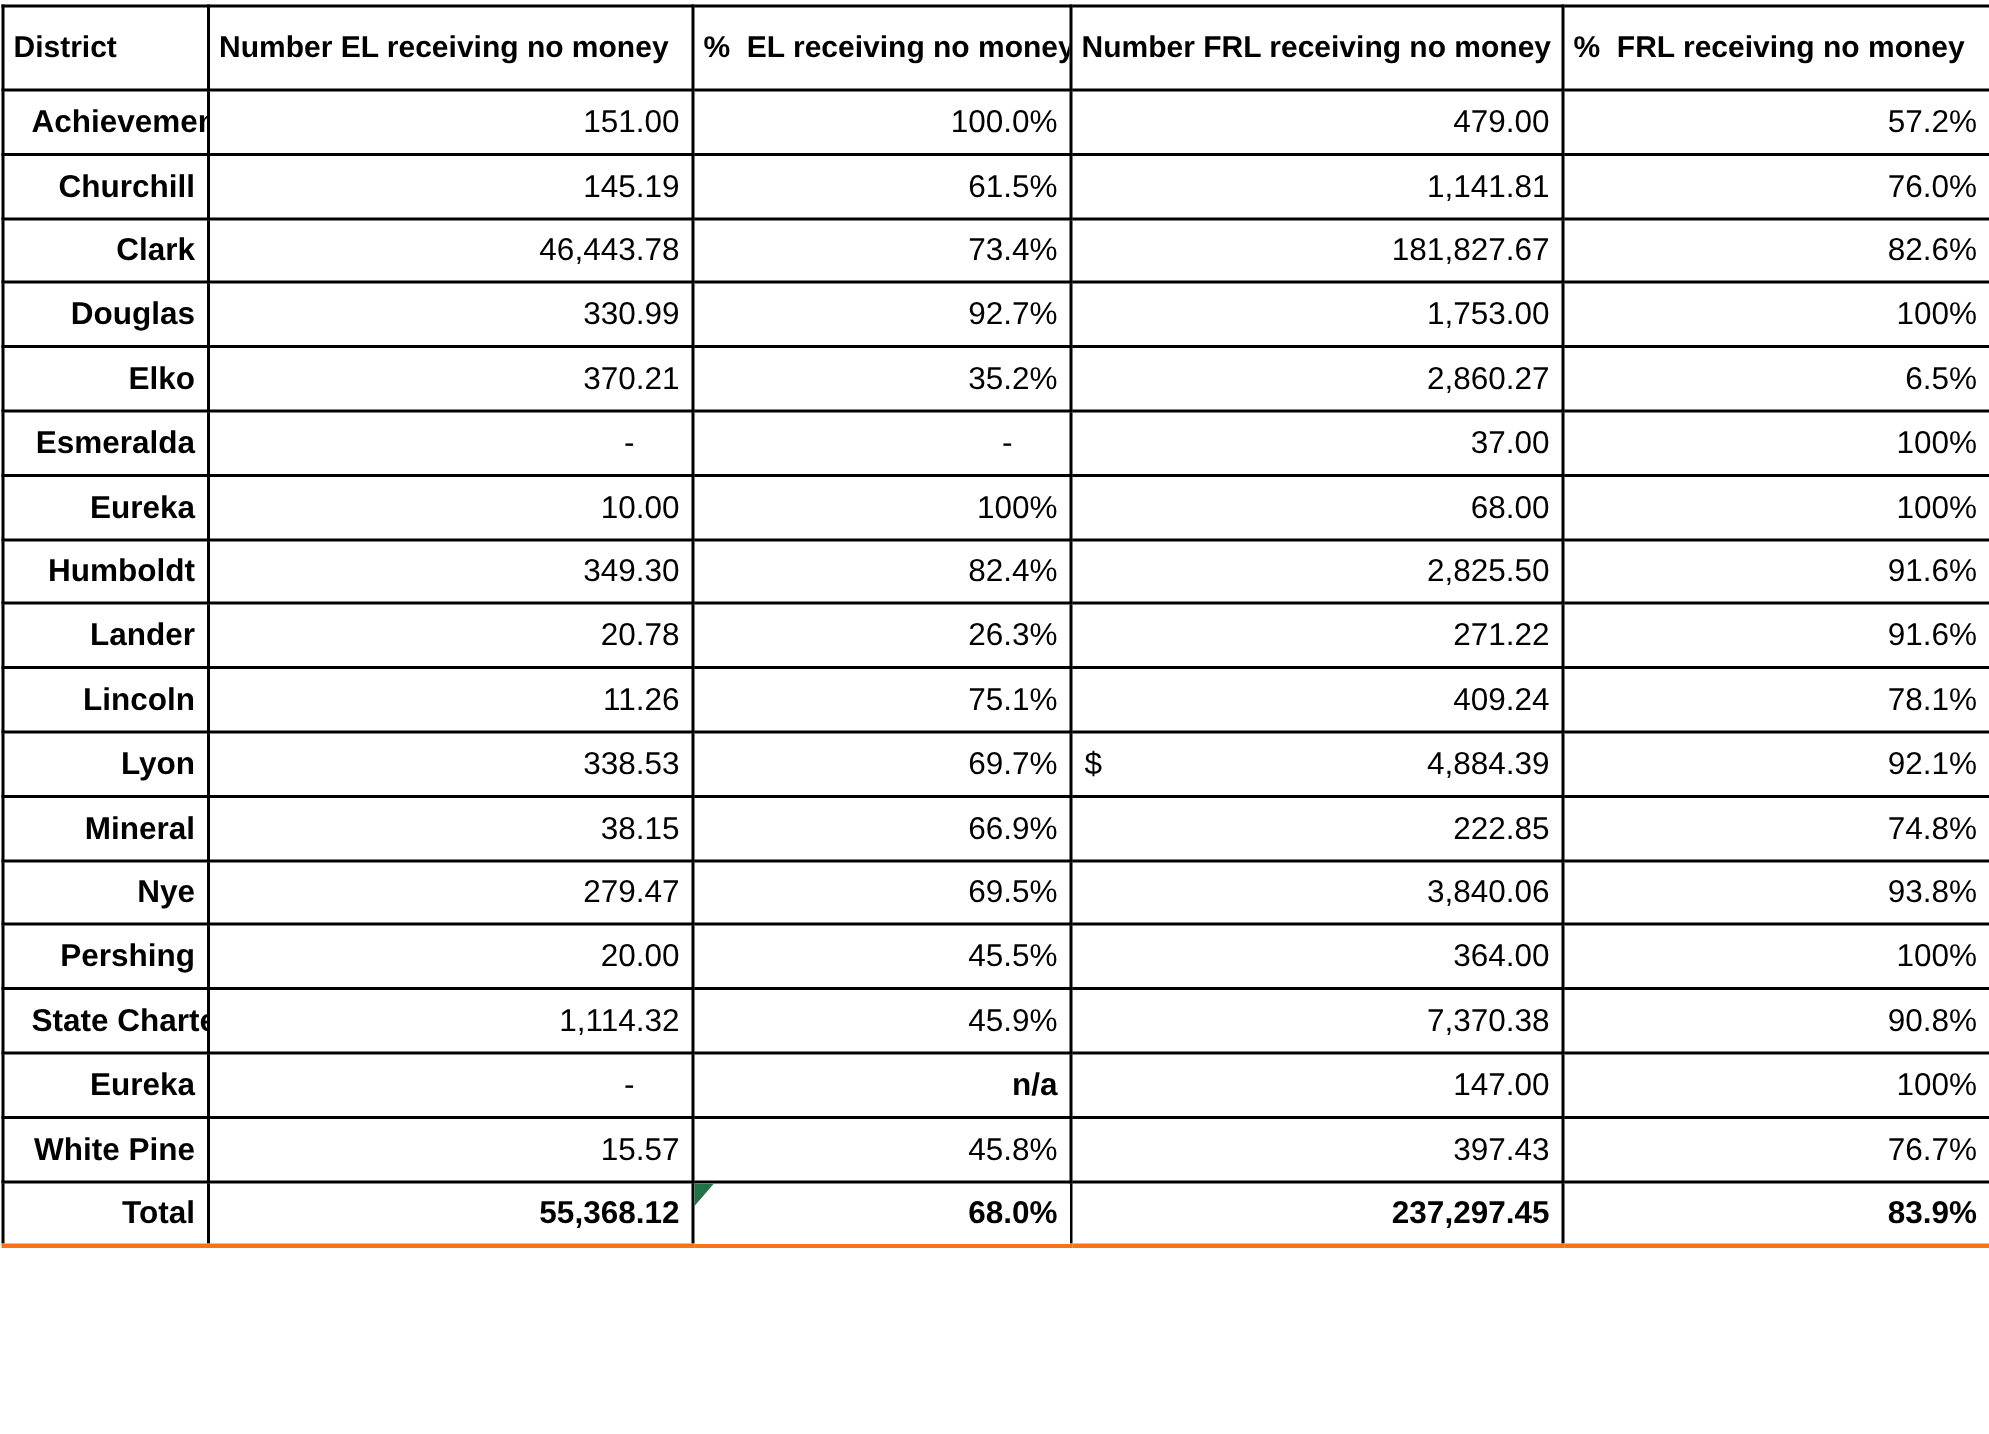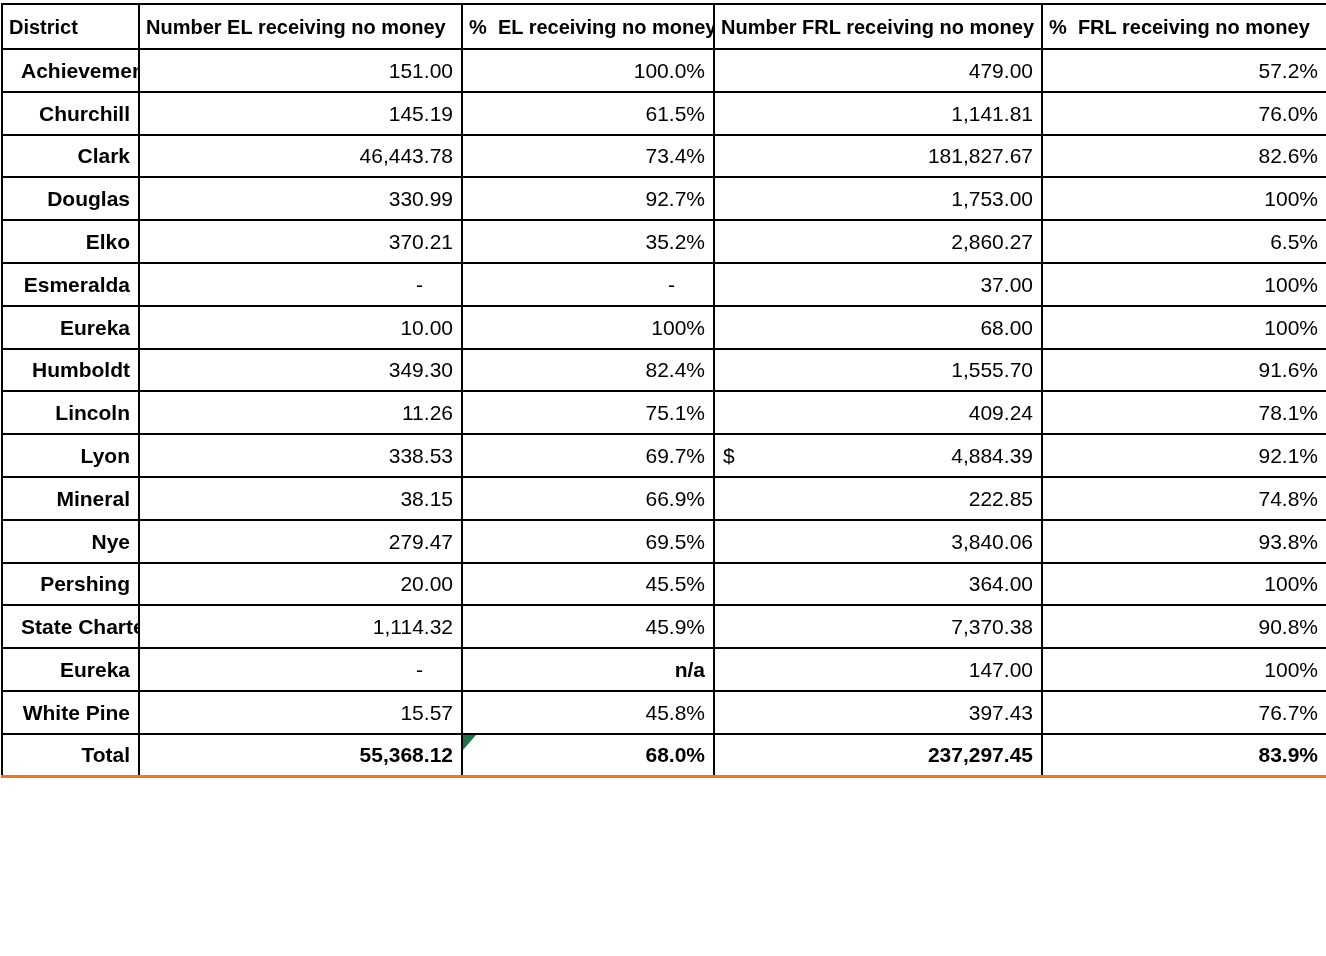--- a/index.html
+++ b/index.html
@@ -22,21 +22,21 @@
   th, td {
     border: 2px solid #000000;
     font-size: 21px;
     line-height: 1.1;
     padding: 0 8px;
     overflow: hidden;
     white-space: nowrap;
     vertical-align: middle;
     background: #ffffff;
   }
-  thead tr { height: 45px; }
+  thead tr { height: 56px; }
   tbody tr, tfoot tr { height: 42.8px; }
   th {
     font-weight: 700;
     text-align: left;
     font-size: 20px;
     white-space: pre;
     padding: 0 4px 0 6px;
   }
   td.c-left  { text-align: right;  padding-left: 18px; font-weight: bold; }
   td.c-right { text-align: right; }
@@ -129,21 +129,28 @@
         <td class="c-left">Eureka</td>
         <td class="c-right">10.00</td>
         <td class="c-right">100%</td>
         <td class="c-right">68.00</td>
         <td class="c-right">100%</td>
       </tr>
       <tr>
         <td class="c-left">Humboldt</td>
         <td class="c-right">349.30</td>
         <td class="c-right">82.4%</td>
-        <td class="c-right">1,555.70</td>
+        <td class="c-right">2,825.50</td>
+        <td class="c-right">91.6%</td>
+      </tr>
+      <tr>
+        <td class="c-left">Lander</td>
+        <td class="c-right">20.78</td>
+        <td class="c-right">26.3%</td>
+        <td class="c-right">271.22</td>
         <td class="c-right">91.6%</td>
       </tr>
       <tr>
         <td class="c-left">Lincoln</td>
         <td class="c-right">11.26</td>
         <td class="c-right">75.1%</td>
         <td class="c-right">409.24</td>
         <td class="c-right">78.1%</td>
       </tr>
       <tr>

